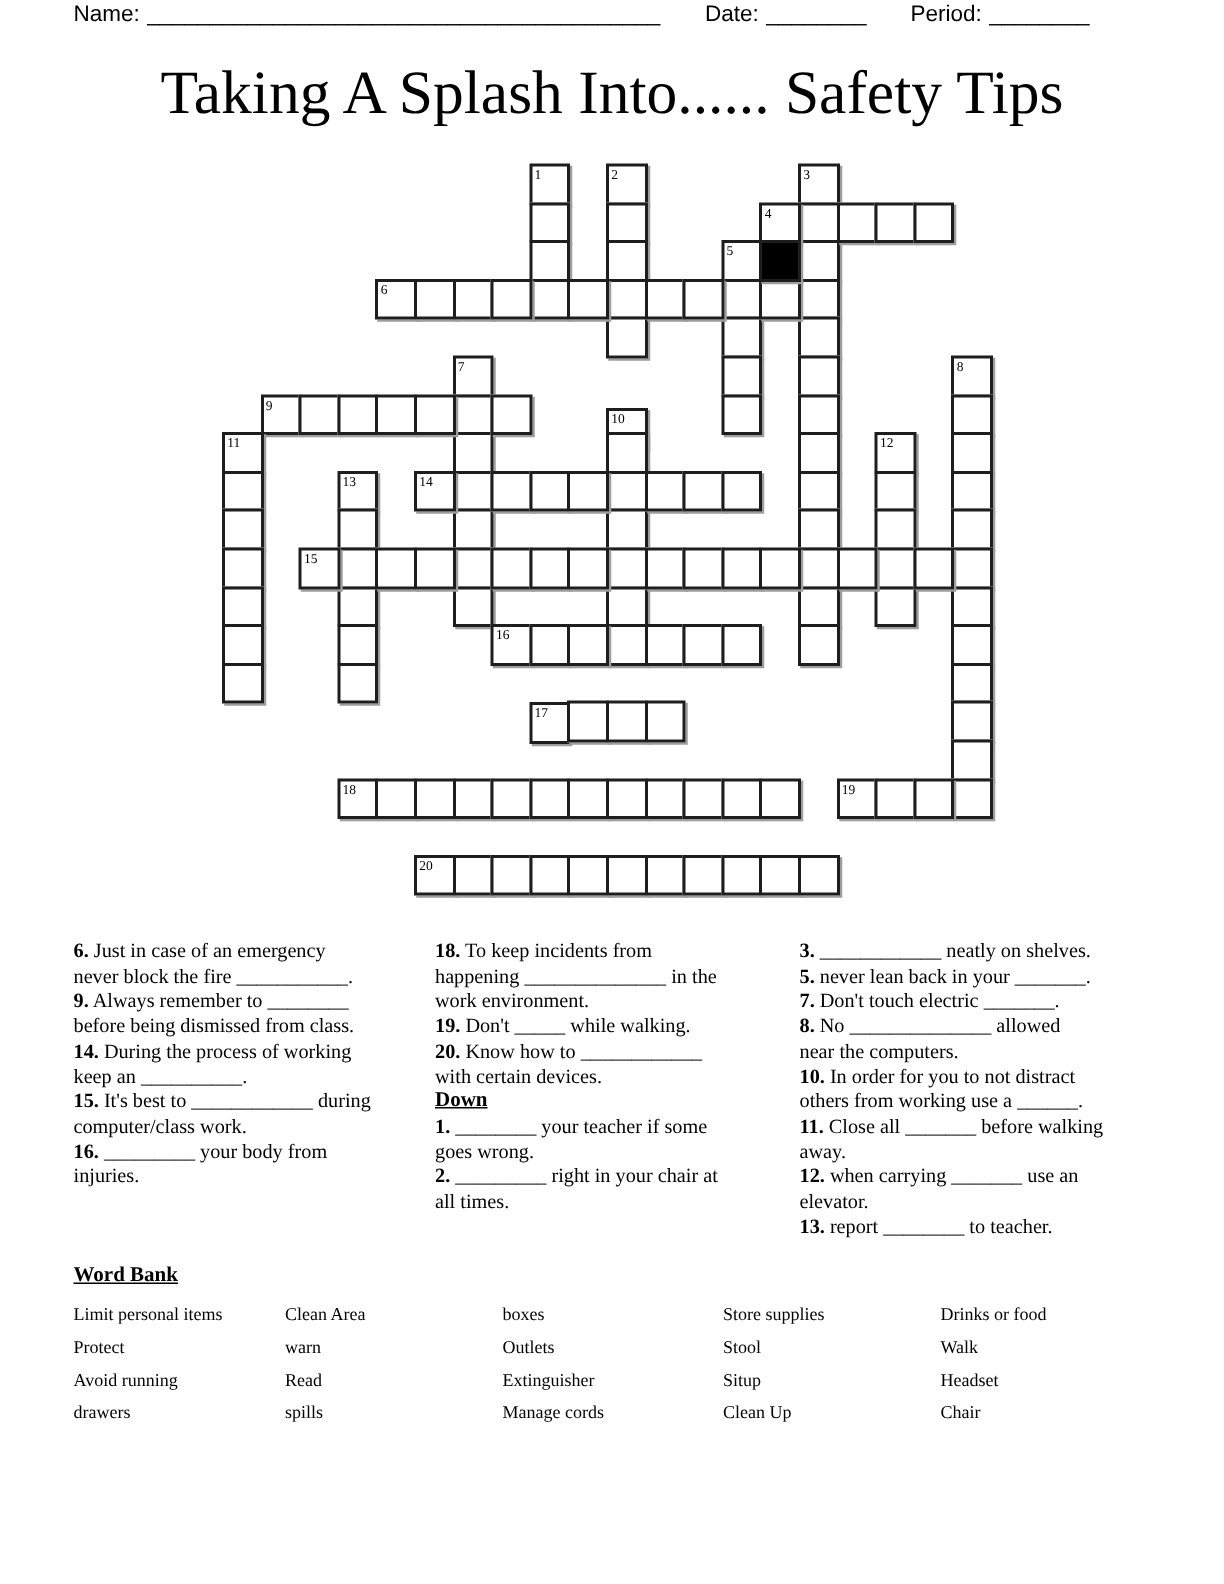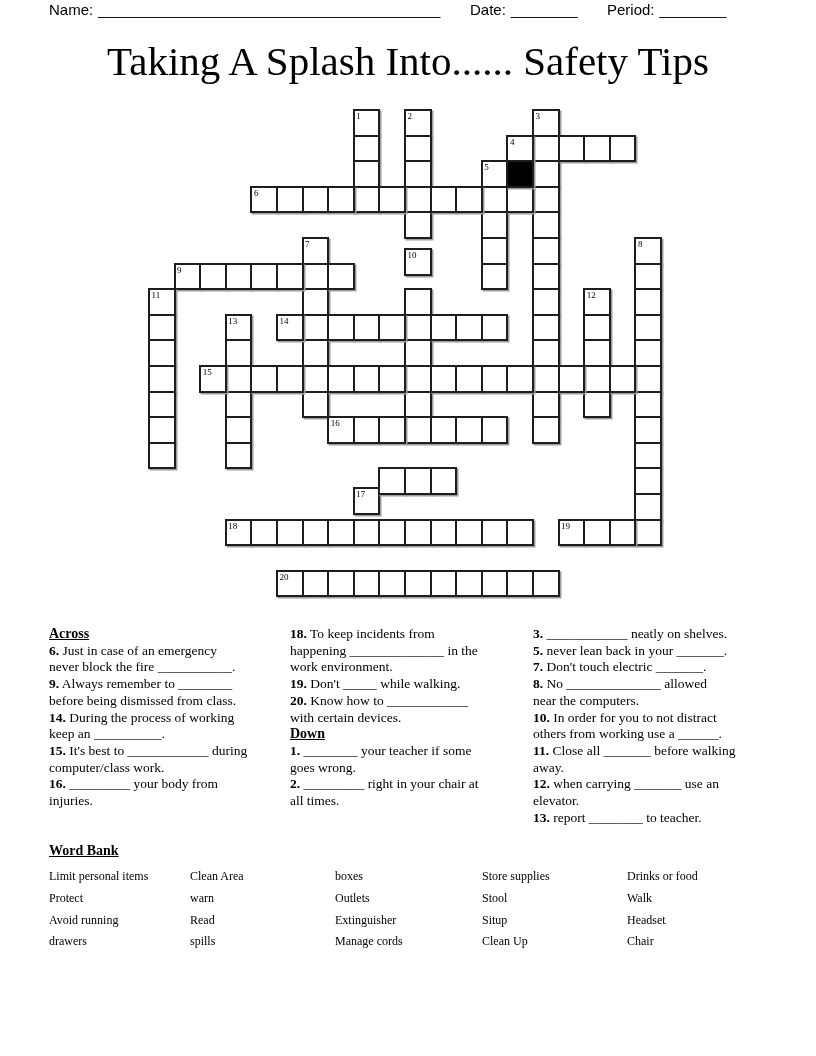--- a/index.html
+++ b/index.html
@@ -132,21 +132,21 @@
     <div class="cell" style="left: 486.4px; top: 384px;"></div>
     <div class="cell" style="left: 486.4px; top: 409.6px;"></div>
     <div class="cell" style="left: 25.6px; top: 153.6px;">
       <span class="cellnum">9</span>
     </div>
     <div class="cell" style="left: 51.2px; top: 153.6px;"></div>
     <div class="cell" style="left: 76.8px; top: 153.6px;"></div>
     <div class="cell" style="left: 102.4px; top: 153.6px;"></div>
     <div class="cell" style="left: 128px; top: 153.6px;"></div>
     <div class="cell" style="left: 179.2px; top: 153.6px;"></div>
-    <div class="cell" style="left: 256px; top: 139px;">
+    <div class="cell" style="left: 256px; top: 163px;">
       <span class="cellnum">10</span>
     </div>
     <div class="cell" style="left: 256px; top: 179.2px;"></div>
     <div class="cell" style="left: 256px; top: 204.8px;"></div>
     <div class="cell" style="left: 256px; top: 230.4px;"></div>
     <div class="cell" style="left: 256px; top: 256px;"></div>
     <div class="cell" style="left: 256px; top: 281.6px;"></div>
     <div class="cell" style="left: 256px; top: 307.2px;"></div>
     <div class="cell" style="left: 0px; top: 179.2px; padding-left: 20px;">
       <span class="cellnum">11</span>
@@ -196,21 +196,21 @@
     <div class="cell" style="left: 409.6px; top: 256px;"></div>
     <div class="cell" style="left: 460.8px; top: 256px;"></div>
     <div class="cell" style="left: 179.2px; top: 307.2px;">
       <span class="cellnum">16</span>
     </div>
     <div class="cell" style="left: 204.8px; top: 307.2px;"></div>
     <div class="cell" style="left: 230.4px; top: 307.2px;"></div>
     <div class="cell" style="left: 281.6px; top: 307.2px;"></div>
     <div class="cell" style="left: 307.2px; top: 307.2px;"></div>
     <div class="cell" style="left: 332.8px; top: 307.2px;"></div>
-    <div class="cell" style="left: 204.8px; top: 378px;">
+    <div class="cell" style="left: 204.8px; top: 359px;">
       <span class="cellnum">17</span>
     </div>
     <div class="cell" style="left: 230.4px; top: 358.4px;"></div>
     <div class="cell" style="left: 256px; top: 358.4px;"></div>
     <div class="cell" style="left: 281.6px; top: 358.4px;"></div>
     <div class="cell" style="left: 76.8px; top: 409.6px;">
       <span class="cellnum">18</span>
     </div>
     <div class="cell" style="left: 102.4px; top: 409.6px;"></div>
     <div class="cell" style="left: 128px; top: 409.6px;"></div>
@@ -238,21 +238,20 @@
     <div class="cell" style="left: 256px; top: 460.8px;"></div>
     <div class="cell" style="left: 281.6px; top: 460.8px;"></div>
     <div class="cell" style="left: 307.2px; top: 460.8px;"></div>
     <div class="cell" style="left: 332.8px; top: 460.8px;"></div>
     <div class="cell" style="left: 358.4px; top: 460.8px;"></div>
     <div class="cell" style="left: 384px; top: 460.8px;"></div>
     <div class="cell black" style="left: 358.4px; top: 51.2px;"></div>
   </div>
 
 <div class="clue-col" id="clue-col-1">
-    <div class="section-head">Across</div>
     <div class="clue"><b>6.</b> <span class="clue-text">Just in case of an emergency
 never block the fire ___________.</span></div>
     <div class="clue"><b>9.</b> <span class="clue-text">Always remember to ________
 before being dismissed from class.</span></div>
     <div class="clue"><b>14.</b> <span class="clue-text">During the process of working
 keep an __________.</span></div>
     <div class="clue"><b>15.</b> <span class="clue-text">It's best to ____________ during
 computer/class work.</span></div>
     <div class="clue"><b>16.</b> <span class="clue-text">_________ your body from
 injuries.</span></div>

